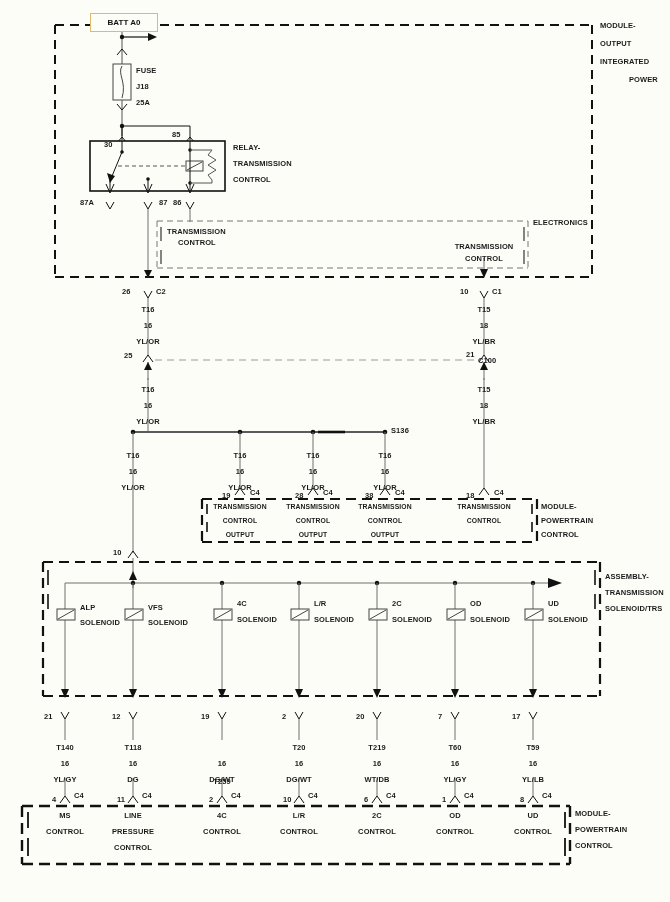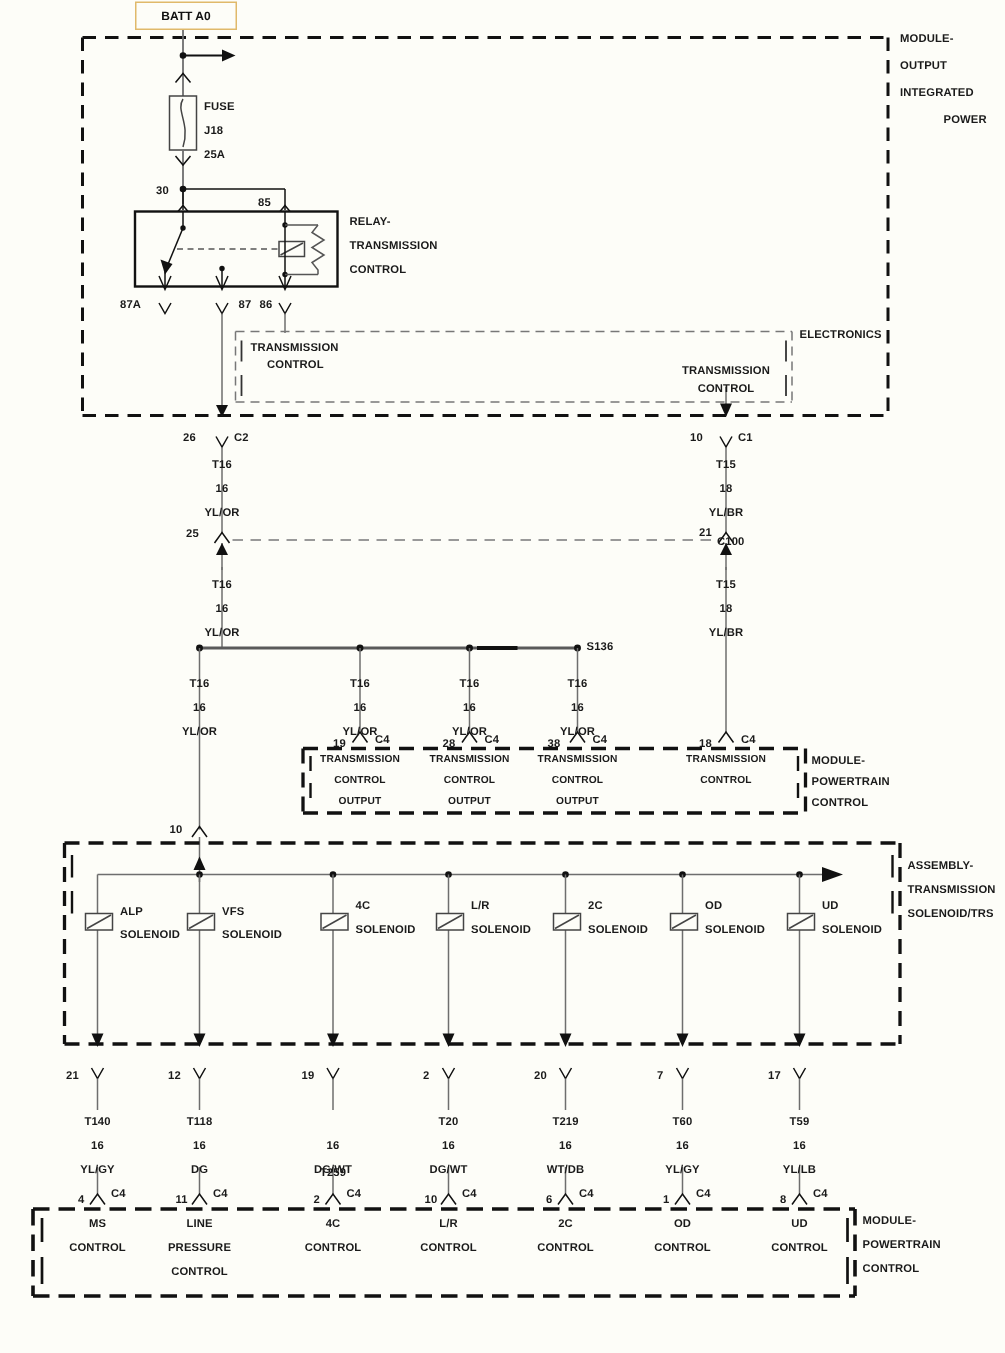--- a/index.html
+++ b/index.html
@@ -3,21 +3,21 @@
 <meta charset="utf-8">
 <style>
   html,body{margin:0;padding:0;background:#ffffff;}
   body{font-family:"Liberation Sans",sans-serif;}
   #sheet{position:relative;width:670px;height:902px;background:#fdfdf8;overflow:hidden;}
   .lbl{position:absolute;font-size:7.5px;font-weight:bold;color:#1a1a1a;white-space:nowrap;letter-spacing:.1px;line-height:1;}
   .lbl.sm{font-size:6.8px;}
   .lbl.ctr{transform:translateX(-50%);text-align:center;}
   svg{position:absolute;top:0;left:0;overflow:visible;}
   .battbox{position:absolute;border:1.2px solid #e0b96a;background:#fdfdf8;
-    font-size:8px;font-weight:bold;color:#111;display:flex;align-items:center;justify-content:center;}
+    font-size:8px;font-weight:bold;color:#111;display:flex;align-items:center;justify-content:center;margin-top:12px;}
 </style>
 </head>
 <body>
 
 <div id="sheet">
 
   <svg width="670" height="902">
     <defs>
       <marker id="arrowDown" markerWidth="8" markerHeight="8" refX="3" refY="6" orient="auto">
         <path d="M0,0 L3,6 L6,0" fill="none" stroke="#111" stroke-width="1"></path>
@@ -276,21 +276,21 @@
 
   <div class="lbl" style="left:600px;top:22px;">MODULE-</div>
   <div class="lbl" style="left:600px;top:40px;">OUTPUT</div>
   <div class="lbl" style="left:600px;top:58px;">INTEGRATED</div>
   <div class="lbl" style="left:600px;top:76px;margin-left:29px;">POWER</div>
 
   <div class="lbl" style="left:136px;top:67px;">FUSE</div>
   <div class="lbl" style="left:136px;top:83px;">J18</div>
   <div class="lbl" style="left:136px;top:99px;">25A</div>
 
-  <div class="lbl" style="left:104px;top:123px;">30</div>
+  <div class="lbl" style="left:104px;top:141px;">30</div>
   <div class="lbl" style="left:172px;top:131px;">85</div>
   <div class="lbl" style="left:80px;top:199px;">87A</div>
   <div class="lbl" style="left:128px;top:199px;padding-left:31px;">87</div>
   <div class="lbl" style="left:173px;top:199px;">86</div>
 
   <div class="lbl" style="left:233px;top:144px;">RELAY-</div>
   <div class="lbl" style="left:233px;top:160px;">TRANSMISSION</div>
   <div class="lbl" style="left:233px;top:176px;">CONTROL</div>
 
   <div class="lbl" style="left:533px;top:219px;">ELECTRONICS</div>

